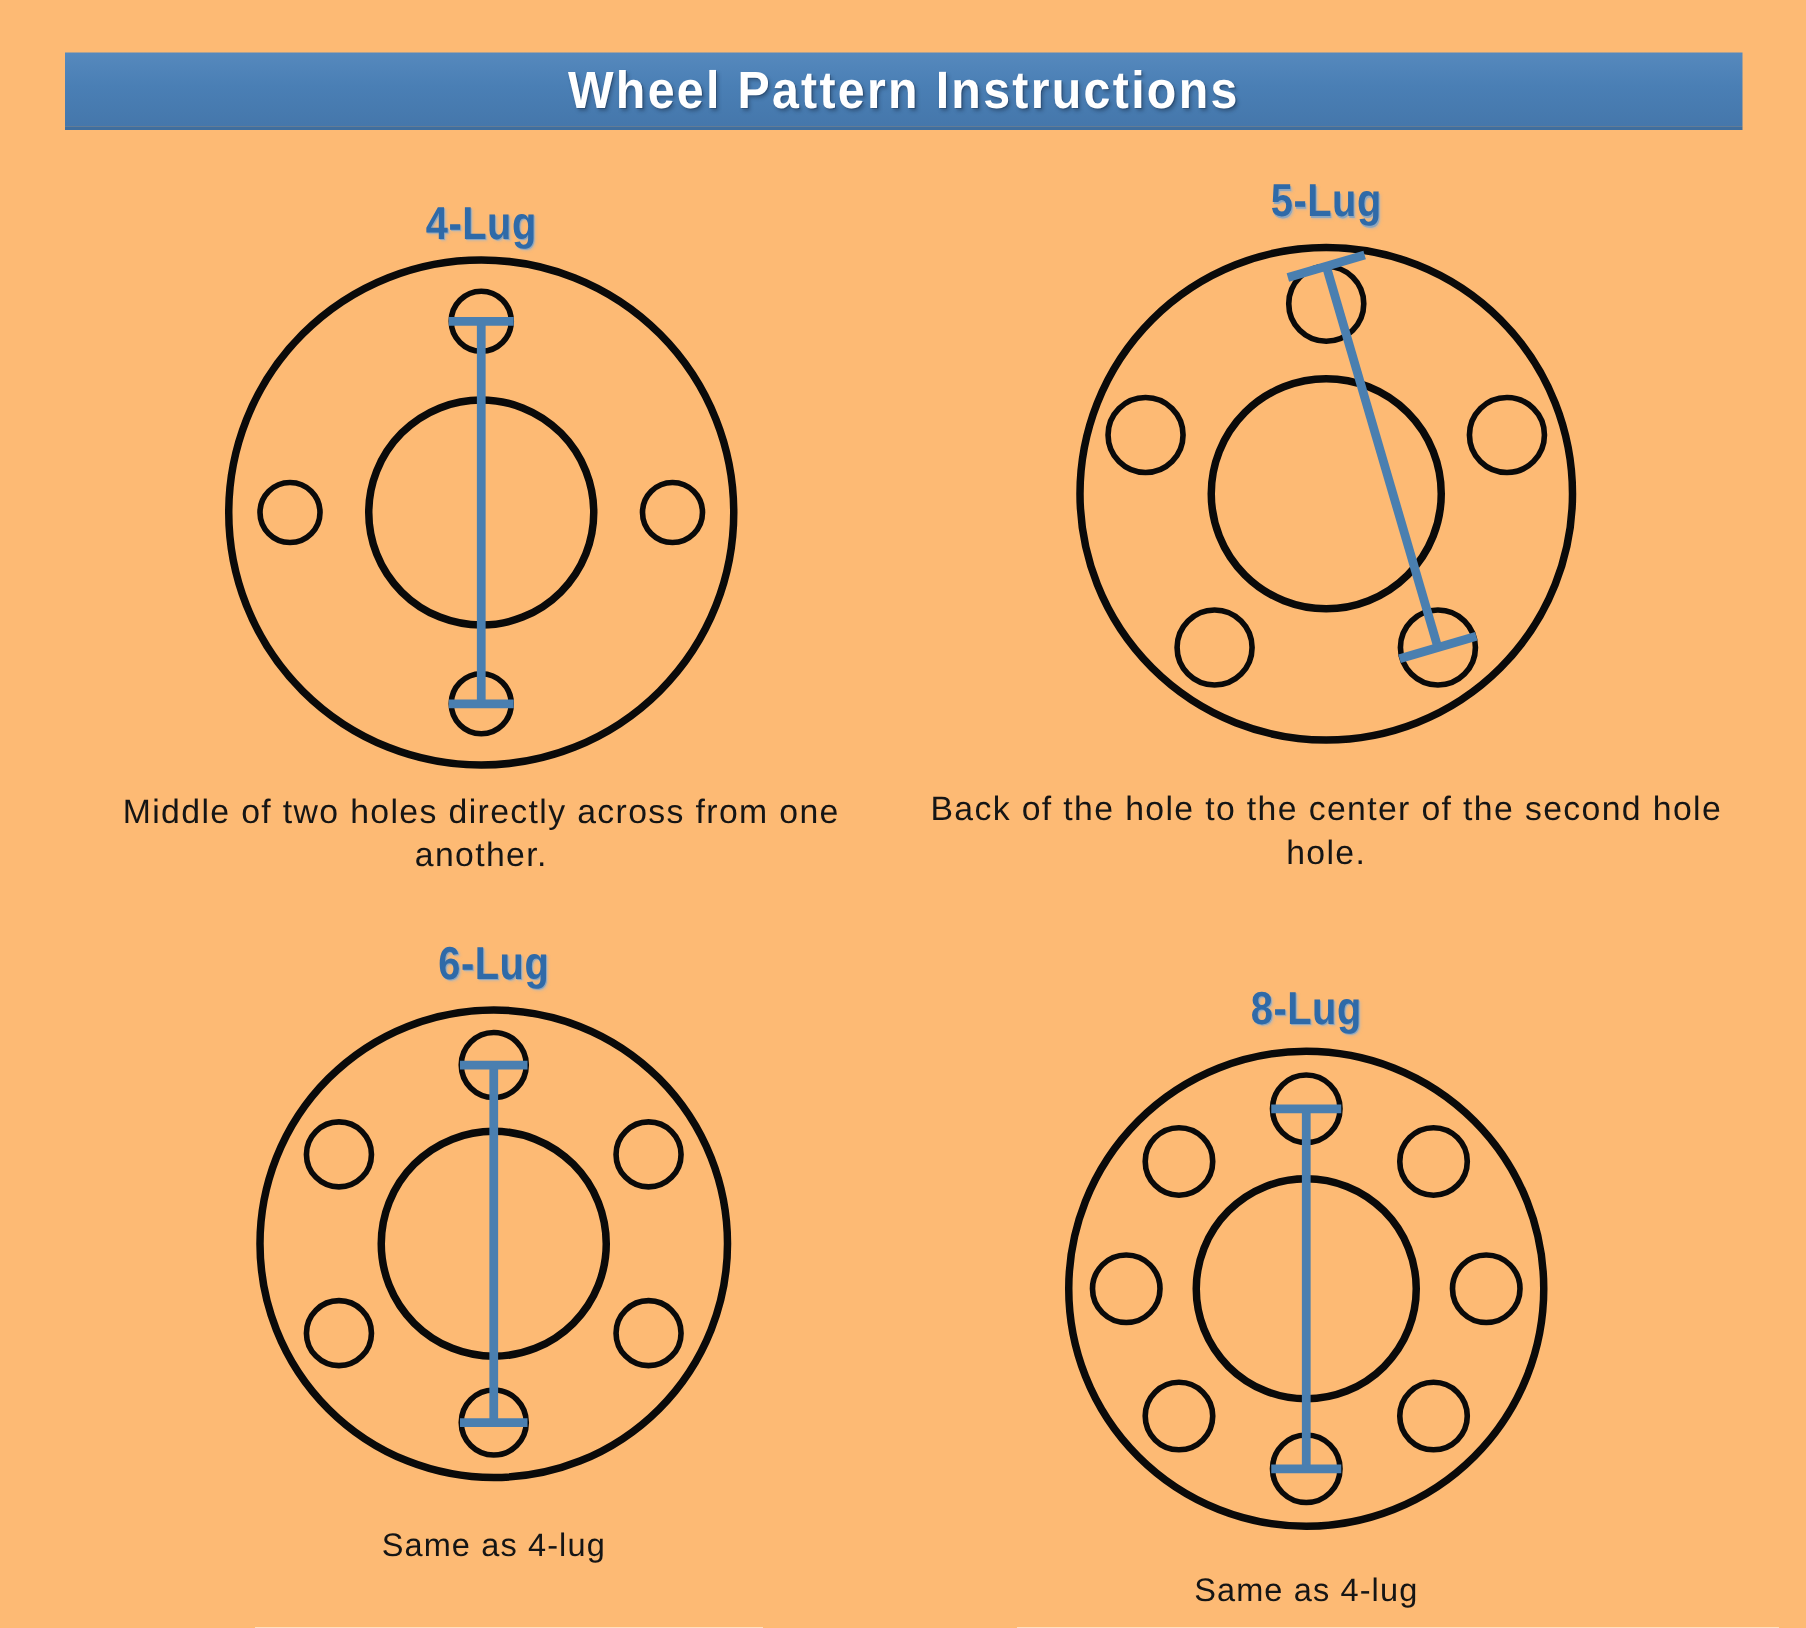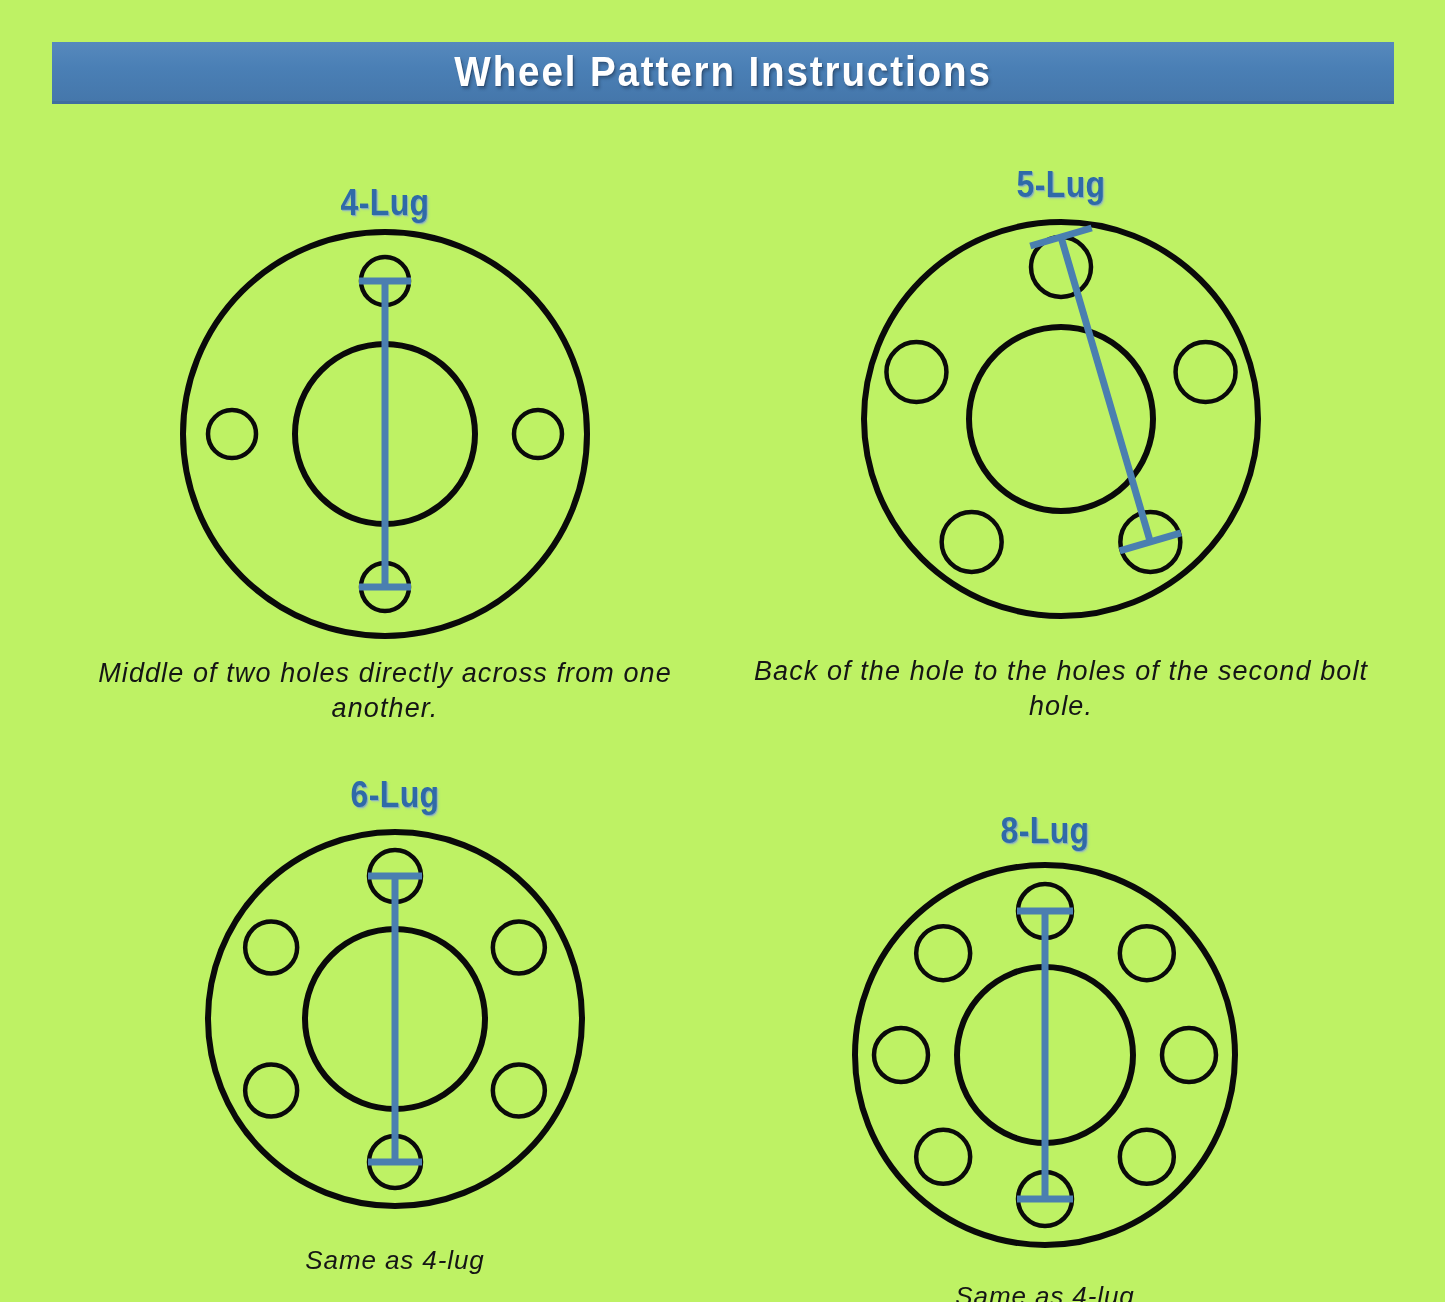--- a/index.html
+++ b/index.html
@@ -14,21 +14,21 @@
     font-family: "Liberation Sans", "DejaVu Sans", sans-serif;
     overflow: hidden;
     position: relative;
   }
 
   #page {
     position: absolute;
     left: 0; top: 0;
     width: 1445px;
     height: 1302px;
-    background: #bef264;
+    background: #fdba74;
   }
 
   
   .banner {
     position: absolute;
     left: 52px;
     top: 42px;
     width: 1342px;
     height: 62px;
     background: linear-gradient(180deg, #5689bd 0%, #4a7fb5 45%, #4577ab 100%);
@@ -47,21 +47,20 @@
     transform: scaleX(0.92);
     text-shadow:
        1px 1px 0 rgba(40,70,105,0.55),
        2px 3px 3px rgba(30,55,85,0.45);
     white-space: nowrap;
   }
 
   
   .cell {
     position: absolute;
-    margin-top: 24px;
   }
   .cell-4  { left: 60px;  top: 140px; width: 650px; height: 580px; }
   .cell-5  { left: 726px; top: 130px; width: 670px; height: 590px; }
   .cell-6  { left: 70px;  top: 740px; width: 650px; height: 545px; }
   .cell-8  { left: 710px; top: 776px; width: 670px; height: 545px; }
 
   .lug-label {
     position: absolute;
     width: 100%;
     text-align: center;
@@ -88,21 +87,20 @@
   .cell-5 .wheel-svg { top: 55px; }
   .cell-6 .wheel-svg { top: 55px; }
   .cell-8 .wheel-svg { top: 55px; }
 
   .caption {
     position: absolute;
     width: 100%;
     left: 0;
     text-align: center;
     font-family: "Liberation Sans", "DejaVu Sans", sans-serif;
-    font-style: italic;
     font-size: 27px;
     color: #151515;
     letter-spacing: 1.1px;
     line-height: 1.28;
   }
   .cell-4 .caption { top: 492px; }
   .cell-5 .caption { top: 500px; }
   .cell-6 .caption { top: 480px; font-size: 26px; letter-spacing: 0.9px; }
   .cell-8 .caption { top: 480px; font-size: 26px; letter-spacing: 0.9px; }
 
@@ -161,21 +159,21 @@
         <circle cx="354.56" cy="163.03" r="30" class="hole"></circle>
         <circle cx="299.34" cy="332.97" r="30" class="hole"></circle>
         <circle cx="120.66" cy="332.97" r="30" class="hole"></circle>
         <circle cx="65.44" cy="163.03" r="30" class="hole"></circle>
         <g>
           <line x1="210.00" y1="28.00" x2="299.34" y2="332.97" class="measure-line"></line>
           <line x1="240.71" y1="19.00" x2="179.29" y2="37.00" class="measure-cap"></line>
           <line x1="330.05" y1="323.97" x2="268.63" y2="341.97" class="measure-cap"></line>
         </g>
       </svg>
-    <div class="caption">Back of the hole to the holes of the second bolt hole.</div>
+    <div class="caption">Back of the hole to the center of the second hole hole.</div>
   </div>
 
   <div class="cell cell-6">
     <div class="lug-label">6-Lug</div>
     <svg class="wheel-svg" width="400" height="400" viewBox="0 0 400 400">
         <circle cx="200" cy="200" r="187" class="ring"></circle>
         <circle cx="200" cy="200" r="90" class="bore"></circle>
         <circle cx="200.00" cy="57.00" r="26" class="hole"></circle>
         <circle cx="323.84" cy="128.50" r="26" class="hole"></circle>
         <circle cx="323.84" cy="271.50" r="26" class="hole"></circle>

